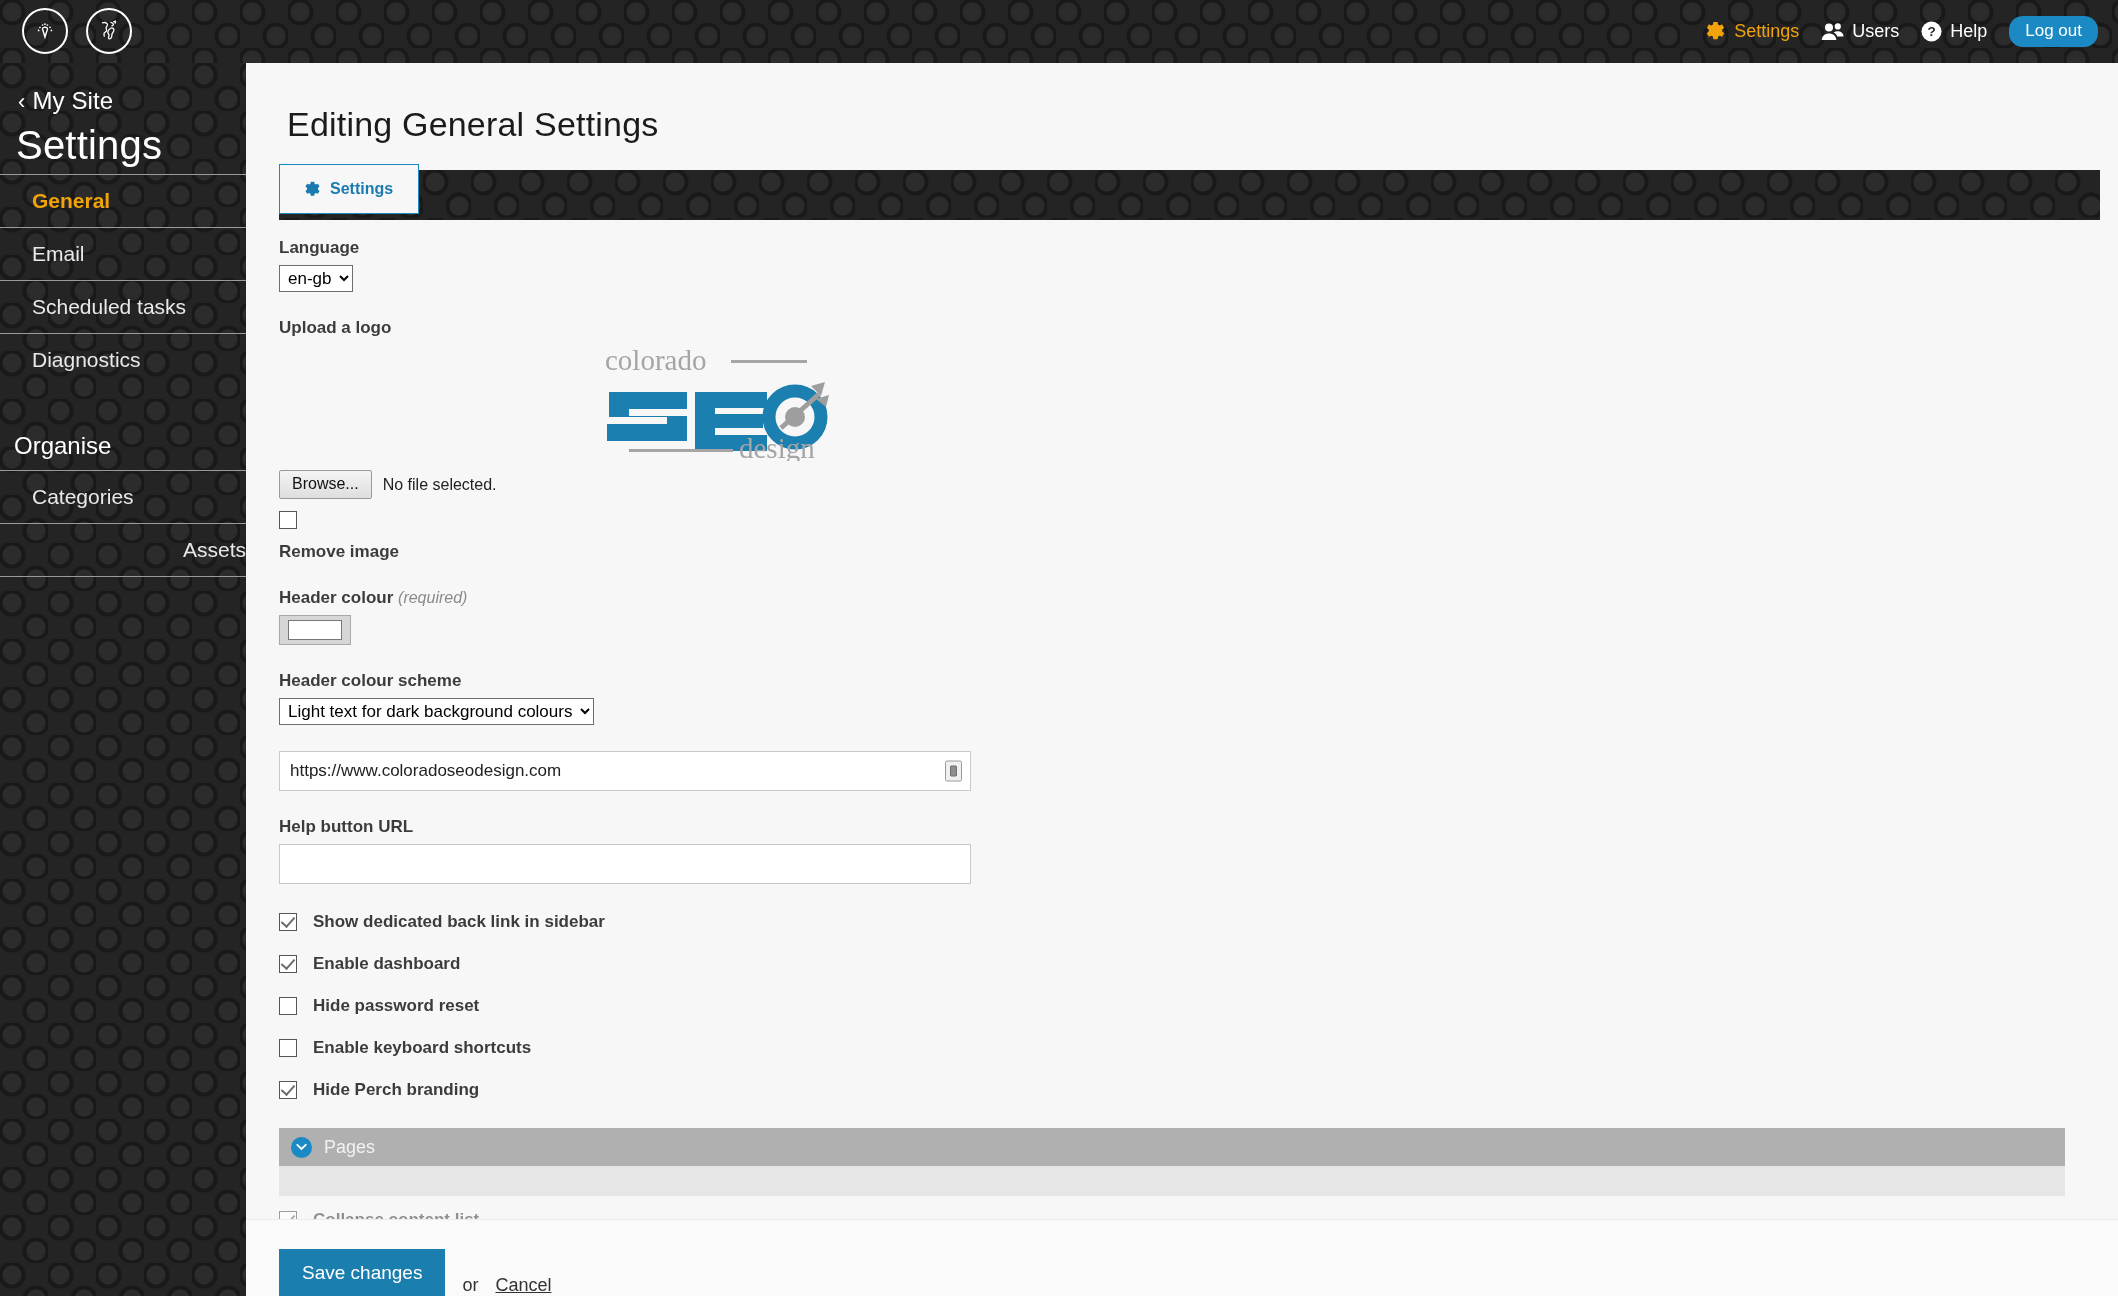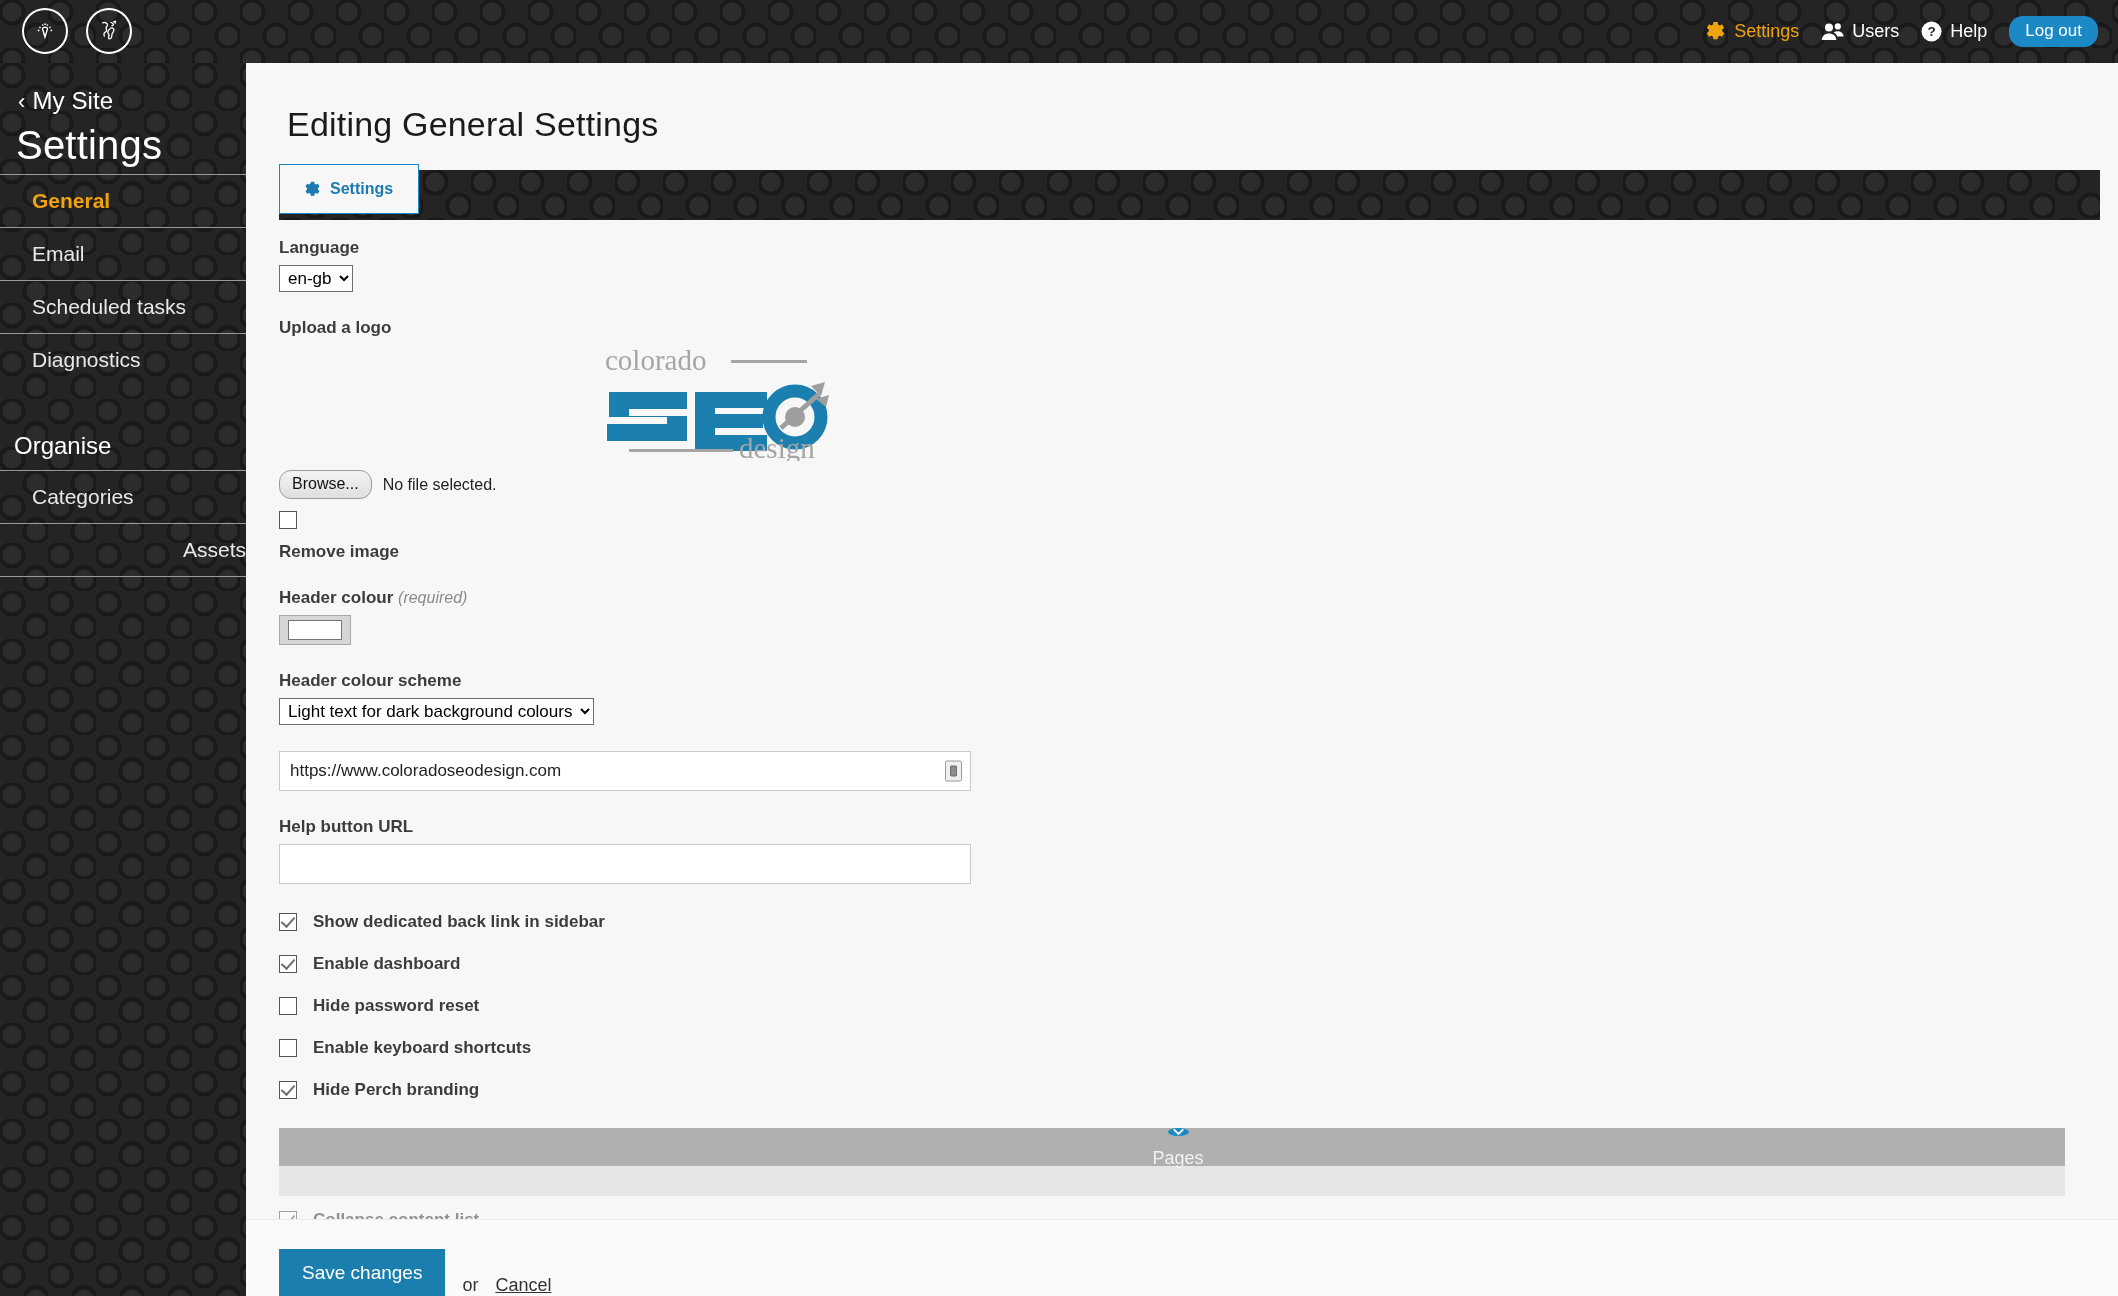--- a/index.html
+++ b/index.html
@@ -147,21 +147,21 @@
     width: 238px; height: 125px;
   }
   #logo-preview svg { display: block; }
 
   
   .file-row { display: flex; align-items: center; gap: 11px; }
   #browse-button {
     font-family: "Liberation Sans", sans-serif;
     font-size: 16px; padding: 4px 12px 5px;
     background: linear-gradient(#f4f4f4, #dedede);
-    border: 1px solid #9a9a9a; border-radius: 12px;
+    border: 1px solid #9a9a9a; border-radius: 2px;
     color: #111; cursor: pointer;
   }
   #file-status { font-size: 16px; color: #222; }
 
   .cb-box {
     appearance: none; -webkit-appearance: none;
     width: 18px; height: 18px; border: 1.5px solid #555; background: #fff;
     margin: 0; position: relative; cursor: pointer; flex: none;
   }
   .cb-box.checked::after {
@@ -181,21 +181,20 @@
     background: #d6d6d6; display: flex; align-items: center; justify-content: center;
     cursor: pointer;
   }
   #header-colour-swatch { width: 54px; height: 20px; background: #ffffff; border: 1px solid #767676; }
 
   
   #pages-bar {
     margin: 28px 0 0 33px; width: 1786px; height: 38px;
     background: #b0b0b0; display: flex; align-items: center; gap: 12px; padding-left: 12px;
     cursor: pointer;
-    flex-direction: column;
   }
   #pages-chevron {
     width: 21px; height: 21px; border-radius: 50%; background: #1a89c4;
     display: flex; align-items: center; justify-content: center;
   }
   #pages-label { color: #f2f2f2; font-size: 18px; }
   #pages-subbar { margin-left: 33px; width: 1786px; height: 30px; background: #e6e6e6; }
   #collapse-row { padding-top: 14px; opacity: .55; }
 
   

